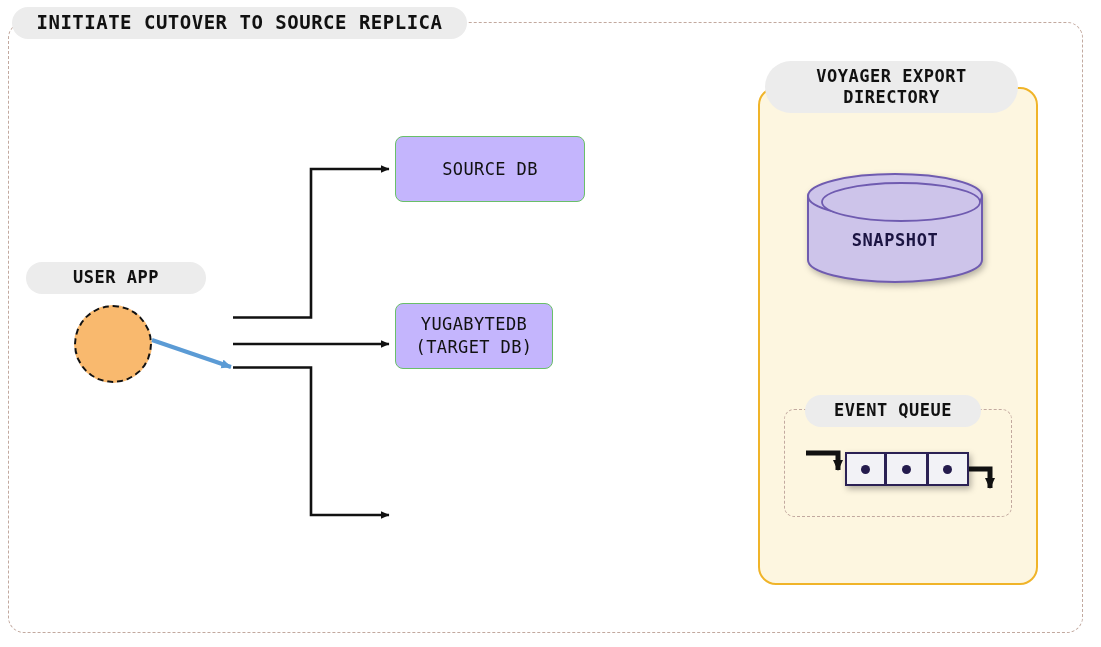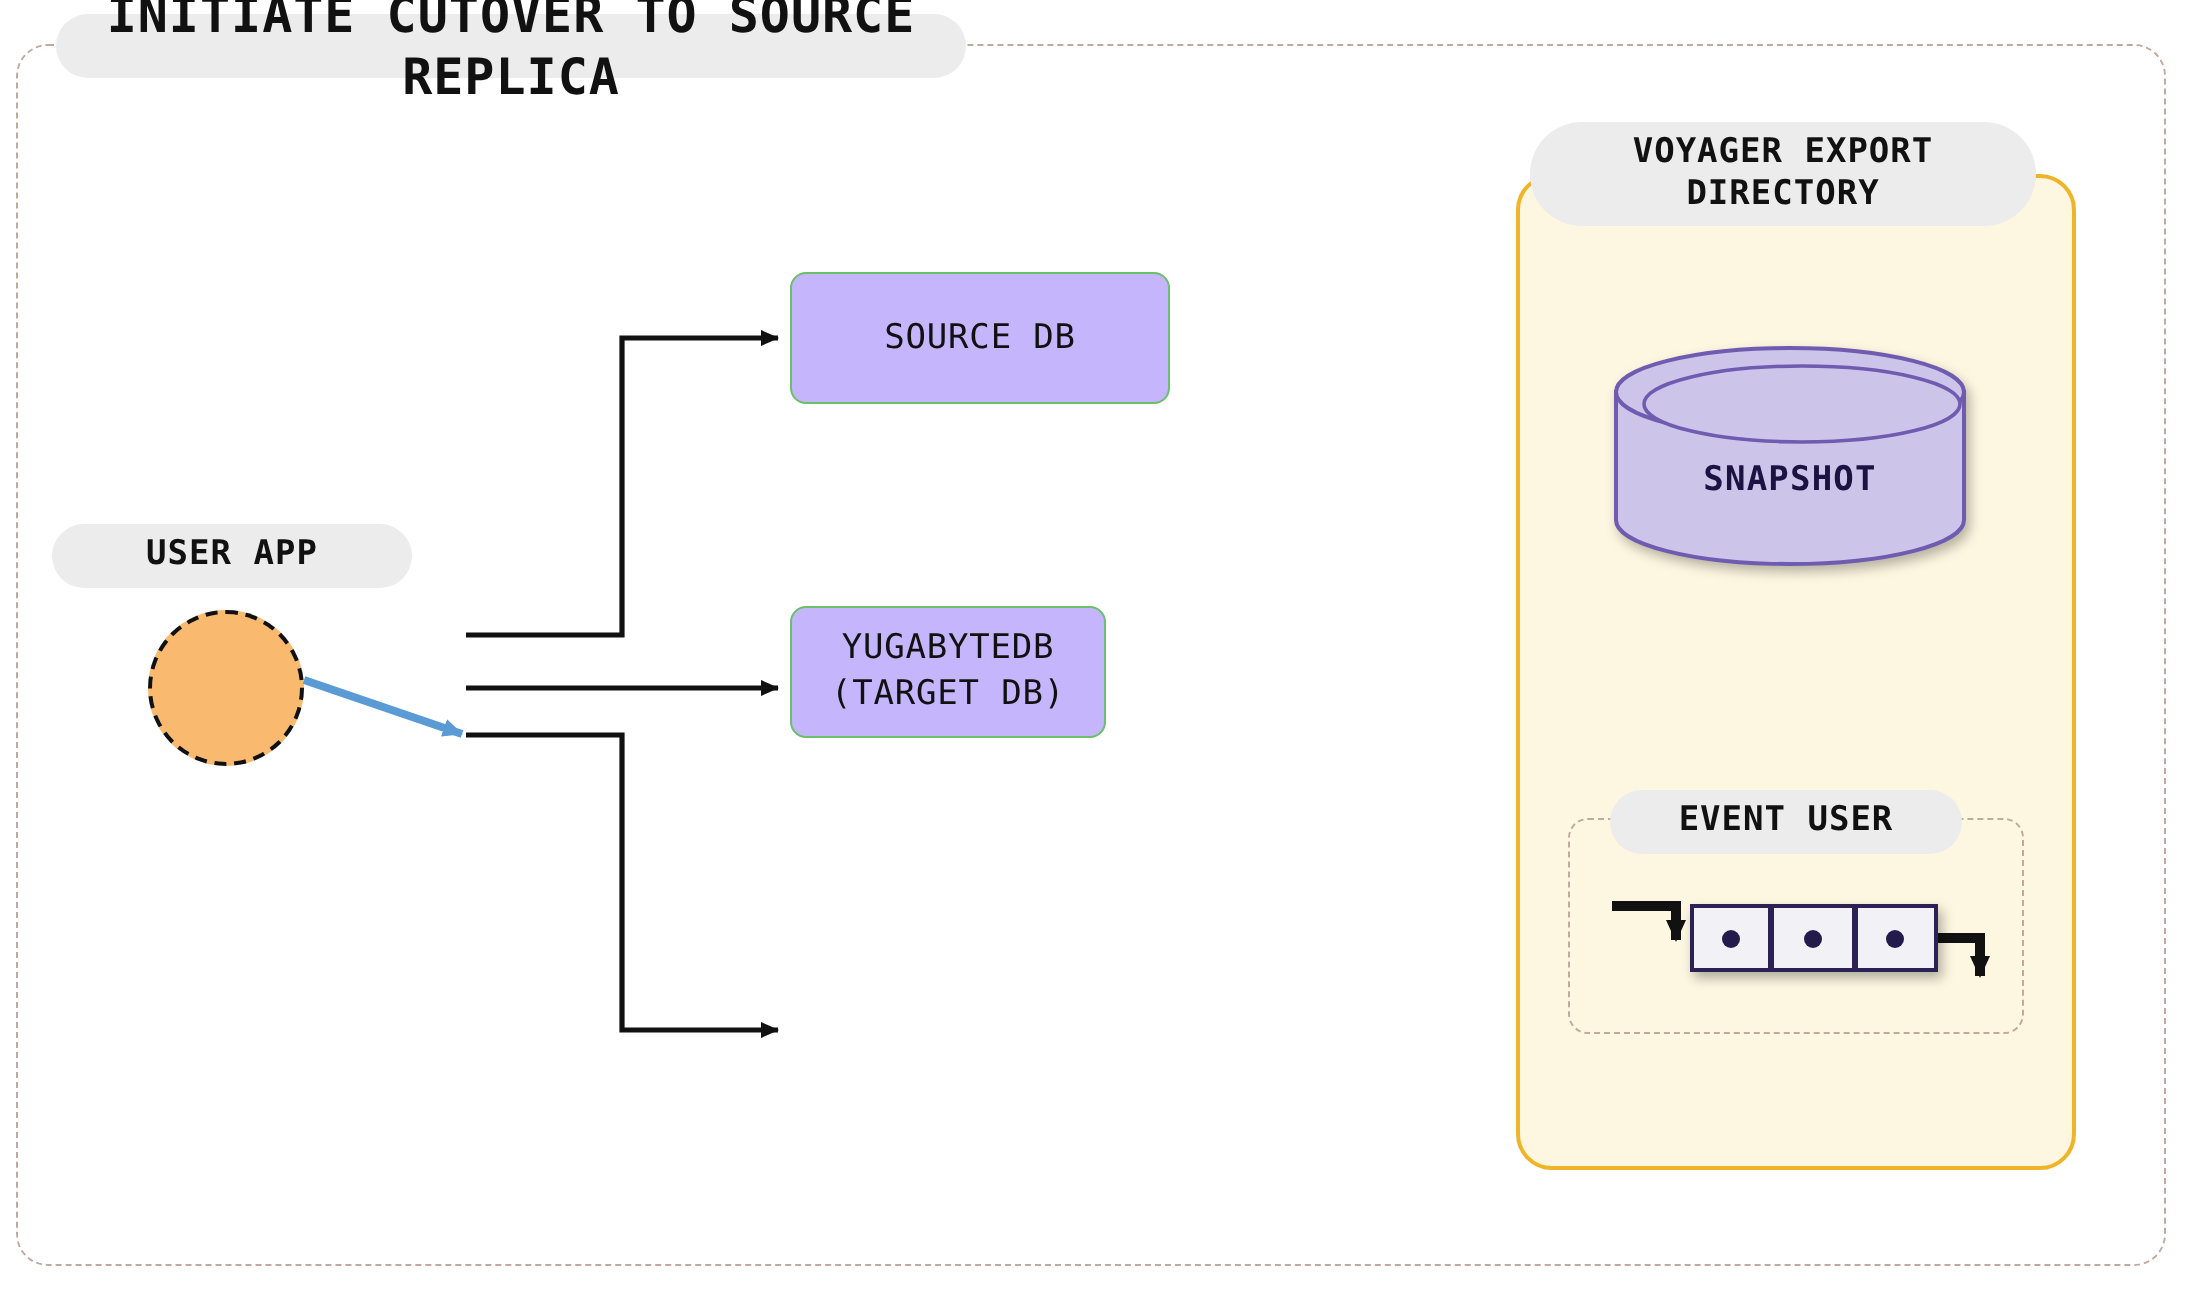--- a/index.html
+++ b/index.html
@@ -46,25 +46,25 @@
     align-items: center;
     justify-content: center;
     text-align: center;
     letter-spacing: 0.5px;
     box-sizing: border-box;
     line-height: 1.25;
     z-index: 6;
   }
 
   .pill-title {
-    left: 28px;
+    left: 12px;
     top: 7px;
     width: 455px;
     height: 32px;
-    font-size: 25px;
+    font-size: 19px;
     justify-content: center;
   }
 
   .pill-userapp {
     left: 26px;
     top: 262px;
     width: 180px;
     height: 32px;
     font-size: 17px;
   }
@@ -298,16 +298,16 @@
   <div class="pill pill-userapp">
     <span>USER APP</span>
   </div>
 
   <div class="pill pill-voyager">
     <span>VOYAGER EXPORT</span>
     <span>DIRECTORY</span>
   </div>
 
   <div class="pill pill-eventqueue">
-    <span>EVENT USER</span>
+    <span>EVENT QUEUE</span>
   </div>
 
 </div>
 
 </body></html>

